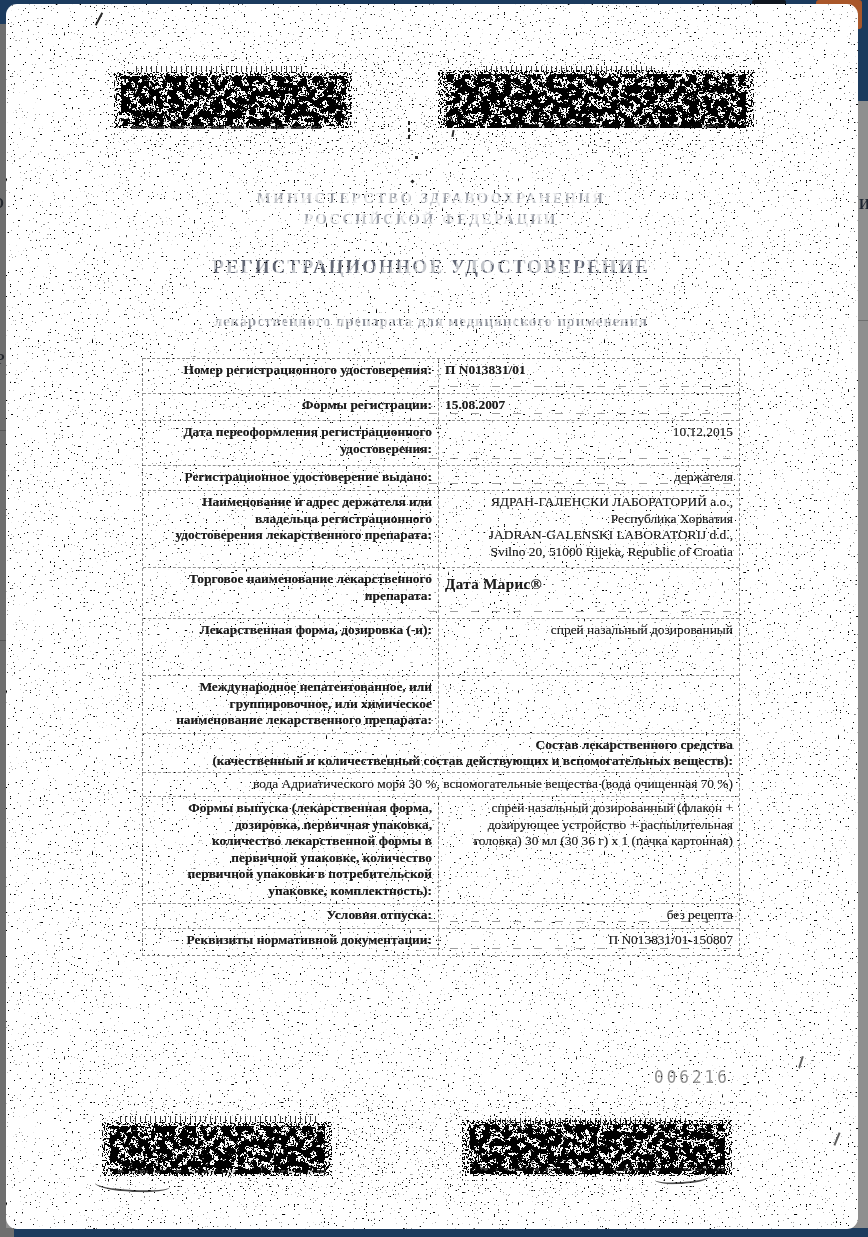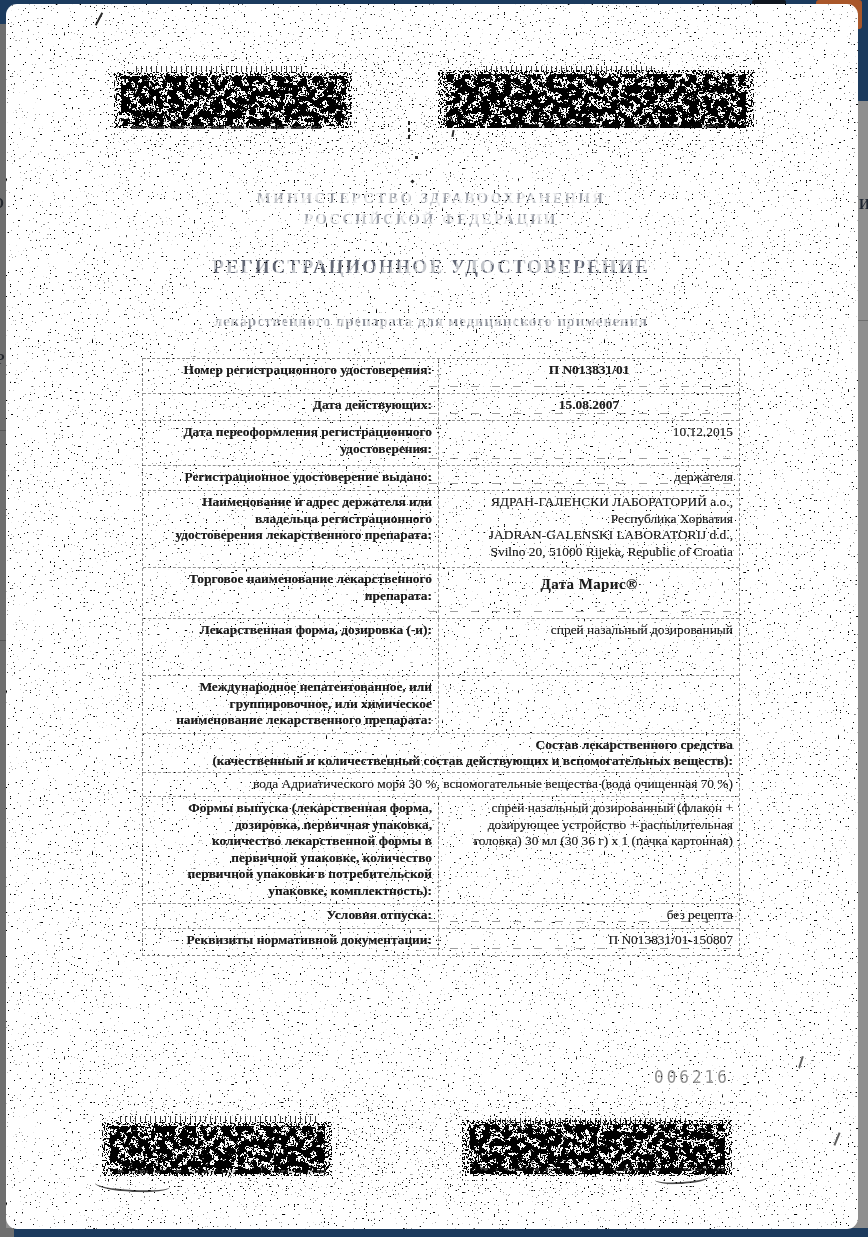--- a/index.html
+++ b/index.html
@@ -59,21 +59,21 @@
   .t-row:nth-child(1){min-height:34px}.t-row:nth-child(2){min-height:26px}
   .t-row:nth-child(3){min-height:44px}.t-row:nth-child(4){min-height:24px}
   .t-row:nth-child(5){min-height:76px}.t-row:nth-child(6){min-height:50px}
   .t-row:nth-child(7){min-height:56px}.t-row:nth-child(8){min-height:24px}
   .t-row:nth-child(9){min-height:60px}.t-row:nth-child(10){min-height:106px}
   .t-row:nth-child(11){min-height:24px}.t-row:nth-child(12){min-height:26px}
   .t-row.full{display:block;}
   .t-cell{padding:3px 6px 4px 6px;white-space:pre-line;text-align:right;}
   .t-label{font-weight:bold;text-shadow:0 0 .5px rgba(0,0,0,.5);}
   .t-val{border-left:1px dashed rgba(45,45,45,.5);text-shadow:0 0 .4px rgba(0,0,0,.4);}
-  .v-center{text-align:center;}
+  .v-center{text-align:left;}
   .v-bold{font-weight:bold;}
   .trade-name{font-size:15px;font-weight:bold;letter-spacing:.4px;padding-top:8px;}
   .full .t-label{padding:3px 6px 2px 6px;}
   .full .t-val-full{border-top:1px dashed rgba(45,45,45,.5);border-left:none;padding:3px 6px 4px 6px;
                     text-shadow:0 0 .4px rgba(0,0,0,.4);}
   .leader::after{content:"";position:absolute;right:8px;bottom:6px;left:48%;height:1px;
                  background:repeating-linear-gradient(90deg,rgba(0,0,0,.38) 0 8px,transparent 8px 21px);}
   
   .stamp{position:absolute;left:648px;top:1064px;color:#8f8f8f;font-family:"DejaVu Sans Mono",monospace;
          font-size:16px;letter-spacing:3px;filter:blur(.4px);transform:scaleY(1.06);}
@@ -147,21 +147,21 @@
     <div class="cert-subtitle">лекарственного препарата для медицинского применения</div>
 
     <div class="reg-table">
 
       <div class="t-row">
         <div class="t-cell t-label">Номер регистрационного удостоверения:</div>
         <div class="t-cell t-val v-center v-bold leader">П N013831/01</div>
       </div>
 
       <div class="t-row">
-        <div class="t-cell t-label">Дата действующих:</div>
+        <div class="t-cell t-label">Формы регистрации:</div>
         <div class="t-cell t-val v-center v-bold leader">15.08.2007</div>
       </div>
 
       <div class="t-row">
         <div class="t-cell t-label">Дата переоформления регистрационного
 удостоверения:</div>
         <div class="t-cell t-val leader">10.12.2015</div>
       </div>
 
       <div class="t-row">

